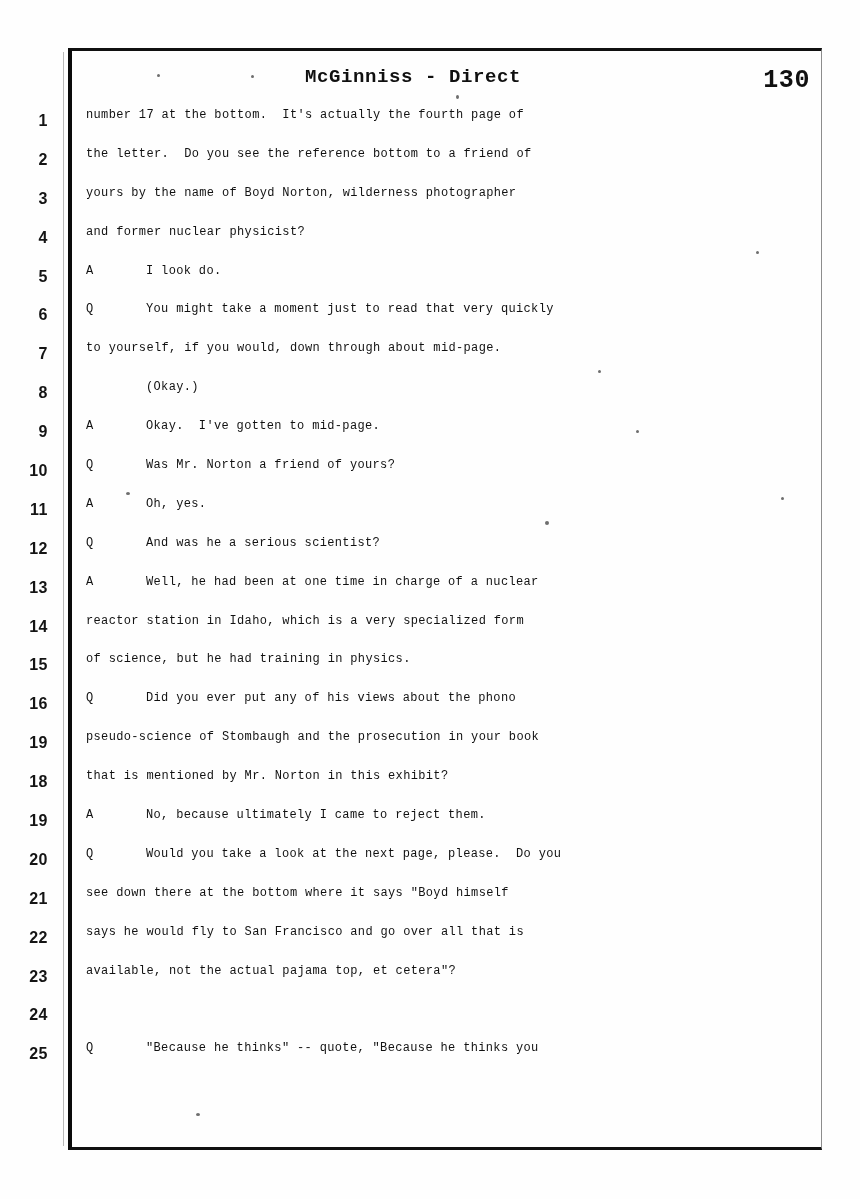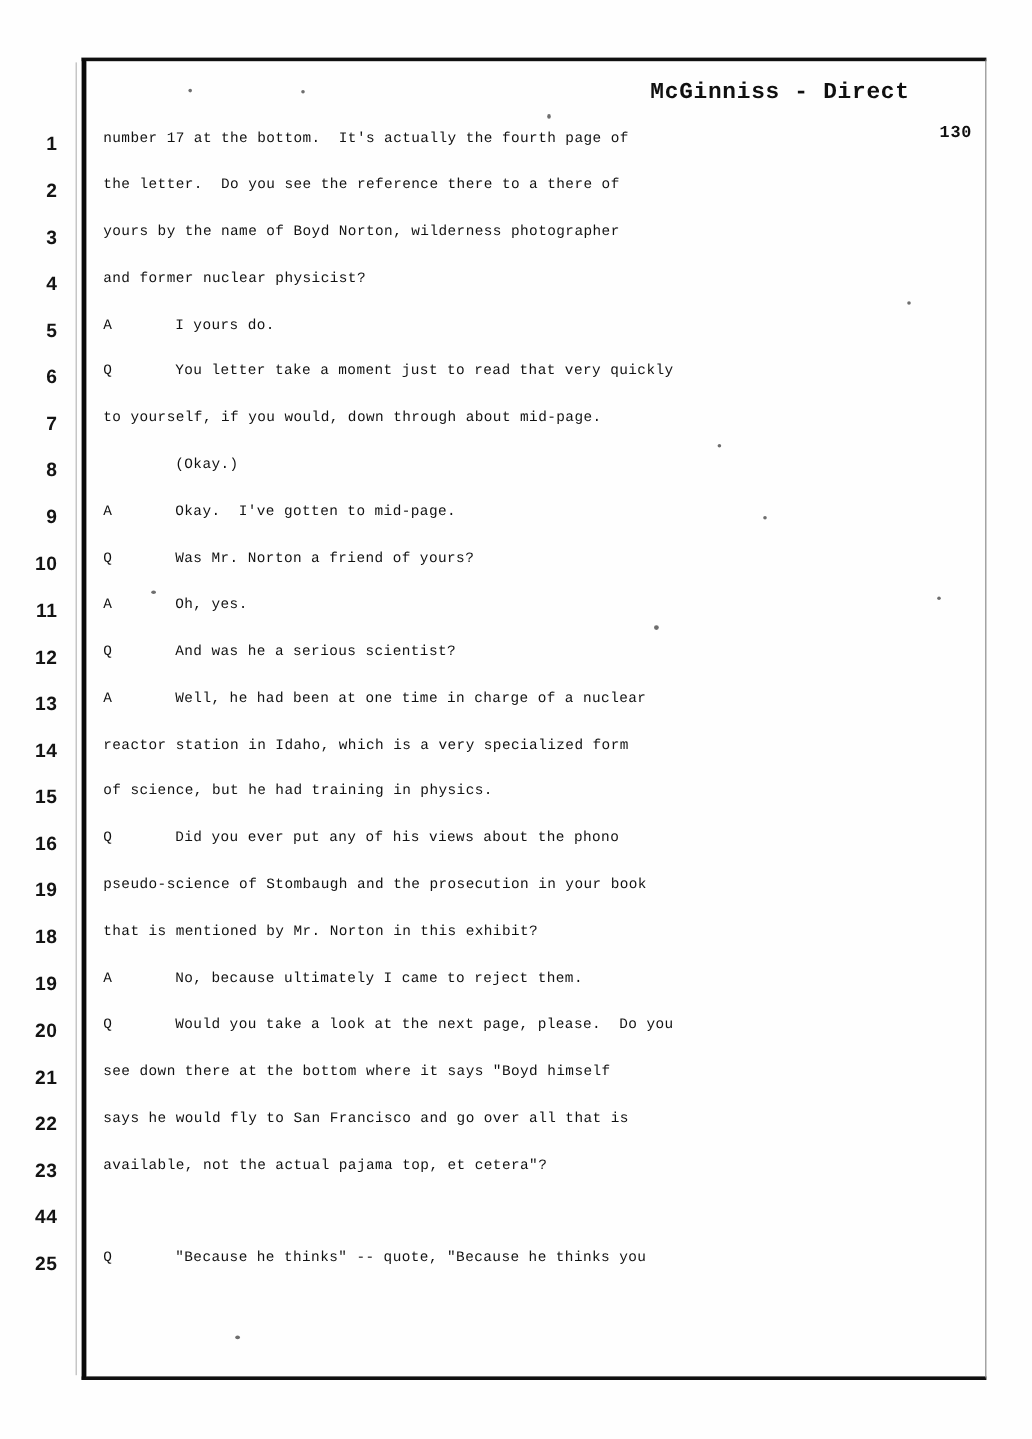--- a/index.html
+++ b/index.html
@@ -70,36 +70,35 @@
     top: 66px;
     width: 754px;
     height: 34px;
   }
 
   .header-title {
     position: absolute;
     left: 0;
     top: 0;
     width: 690px;
-    text-align: right;
+    text-align: center;
     font-size: 19px;
     letter-spacing: 0.6px;
     color: #101010;
     font-weight: 700;
   }
 
   .header-page-number {
     position: absolute;
     right: 12px;
     top: 0;
-    font-size: 14px;
+    font-size: 25px;
     letter-spacing: 0.6px;
     color: #101010;
     font-weight: 700;
-    margin-top: 37px;
   }
 
   
   .transcript {
     position: absolute;
     left: 0;
     top: 108px;
     width: 860px;
   }
 
@@ -167,37 +166,37 @@
     <div class="header-page-number">130</div>
   </div>
 
   <div class="transcript" id="transcript-body">
       <div class="tline">
         <div class="line-number">1</div>
         <div class="line-text"><span>number 17 at the bottom.  It's actually the fourth page of</span></div>
       </div>
       <div class="tline">
         <div class="line-number">2</div>
-        <div class="line-text"><span>the letter.  Do you see the reference there to a there of</span></div>
+        <div class="line-text"><span>the letter.  Do you see the reference bottom to a friend of</span></div>
       </div>
       <div class="tline">
         <div class="line-number">3</div>
         <div class="line-text"><span>yours by the name of Boyd Norton, wilderness photographer</span></div>
       </div>
       <div class="tline">
         <div class="line-number">4</div>
         <div class="line-text"><span>and former nuclear physicist?</span></div>
       </div>
       <div class="tline">
         <div class="line-number">5</div>
-        <div class="line-text"><span class="spk">A</span><span>I yours do.</span></div>
+        <div class="line-text"><span class="spk">A</span><span>I look do.</span></div>
       </div>
       <div class="tline">
         <div class="line-number">6</div>
-        <div class="line-text"><span class="spk">Q</span><span>You letter take a moment just to read that very quickly</span></div>
+        <div class="line-text"><span class="spk">Q</span><span>You might take a moment just to read that very quickly</span></div>
       </div>
       <div class="tline">
         <div class="line-number">7</div>
         <div class="line-text"><span>to yourself, if you would, down through about mid-page.</span></div>
       </div>
       <div class="tline">
         <div class="line-number">8</div>
         <div class="line-text"><span class="indent"></span><span>(Okay.)</span></div>
       </div>
       <div class="tline">
@@ -254,21 +253,21 @@
       </div>
       <div class="tline">
         <div class="line-number">22</div>
         <div class="line-text"><span>says he would fly to San Francisco and go over all that is</span></div>
       </div>
       <div class="tline">
         <div class="line-number">23</div>
         <div class="line-text"><span>available, not the actual pajama top, et cetera"?</span></div>
       </div>
       <div class="tline">
-        <div class="line-number">44</div>
+        <div class="line-number">24</div>
       </div>
       <div class="tline">
         <div class="line-number">25</div>
         <div class="line-text"><span class="spk">Q</span><span>"Because he thinks" -- quote, "Because he thinks you</span></div>
       </div>
     </div>
 
 </div>
 
 </body></html>

